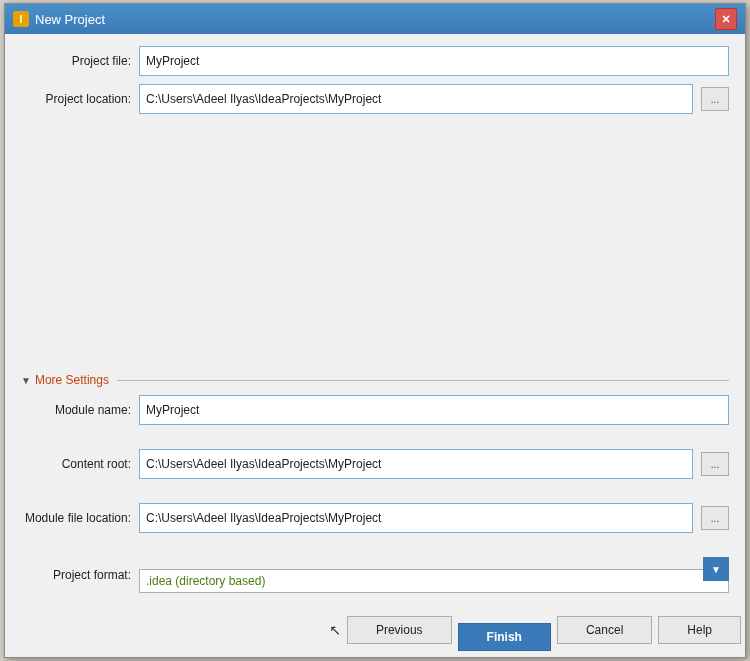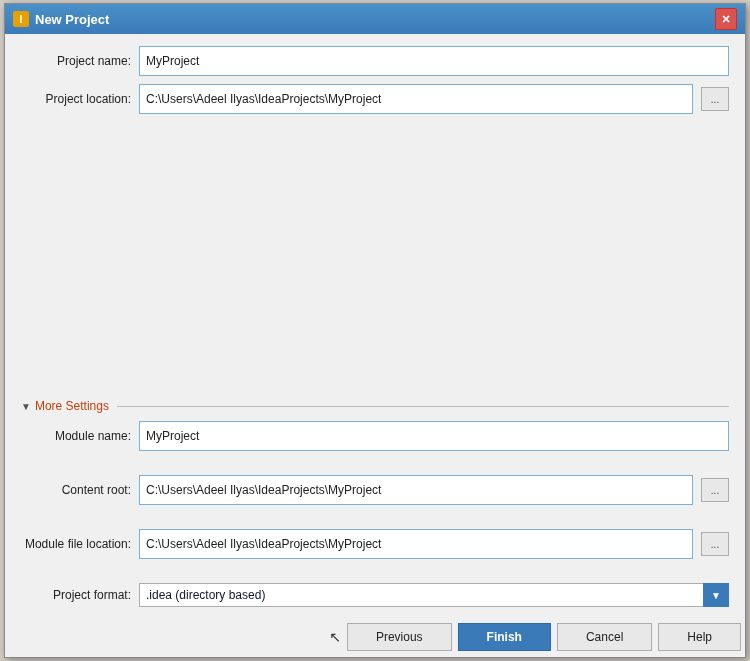--- a/index.html
+++ b/index.html
@@ -46,21 +46,21 @@
       border-radius: 2px;
       display: flex;
       align-items: center;
       justify-content: center;
       font-size: 10px;
       font-weight: bold;
       color: white;
     }
     .title-text {
       font-size: 13px;
-      font-weight: bold;
+      font-weight: normal;
     }
     .close-btn {
       width: 22px;
       height: 22px;
       background: #d9534f;
       border: 1px solid #c9302c;
       border-radius: 2px;
       display: flex;
       align-items: center;
       justify-content: center;
@@ -149,24 +149,25 @@
       position: relative;
       flex: 1;
     }
     .form-select {
       width: 100%;
       height: 24px;
       border: 1px solid #adadad;
       background: white;
       padding: 2px 28px 2px 6px;
       font-size: 12px;
-      color: #0f172a;
+      color: #4d7c0f;
       appearance: none;
       outline: none;
       cursor: pointer;
+      margin-top: 12px;
     }
     .select-arrow {
       position: absolute;
       right: 0;
       top: 0;
       width: 26px;
       height: 24px;
       background: #3a7ab8;
       display: flex;
       align-items: center;
@@ -197,20 +198,21 @@
       display: flex;
       align-items: center;
       justify-content: center;
       min-width: 70px;
     }
     .btn-primary {
       background: #3a7ab8;
       border: 1px solid #2a6aa8;
       color: white;
       font-weight: bold;
+      margin-top: 14px;
     }
     .cursor-indicator {
       font-size: 14px;
       color: #333;
       line-height: 1;
     }
   </style>
 </head>
 <body>
 
@@ -224,21 +226,21 @@
       <span class="title-text">New Project</span>
     </div>
     <div class="close-btn">
       <span>✕</span>
     </div>
   </div>
 
   <div class="window-body">
 
     <div class="form-row">
-      <label class="form-label">Project name:</label>
+      <label class="form-label">Project file:</label>
       <input class="form-input" type="text" value="MyProject" style="">
     </div>
 
     <div class="form-row">
       <label class="form-label">Project location:</label>
       <input class="form-input" type="text" value="C:\Users\Adeel Ilyas\IdeaProjects\MyProject" style="">
       <button class="browse-btn">...</button>
     </div>
 
     <div class="content-area"></div>

